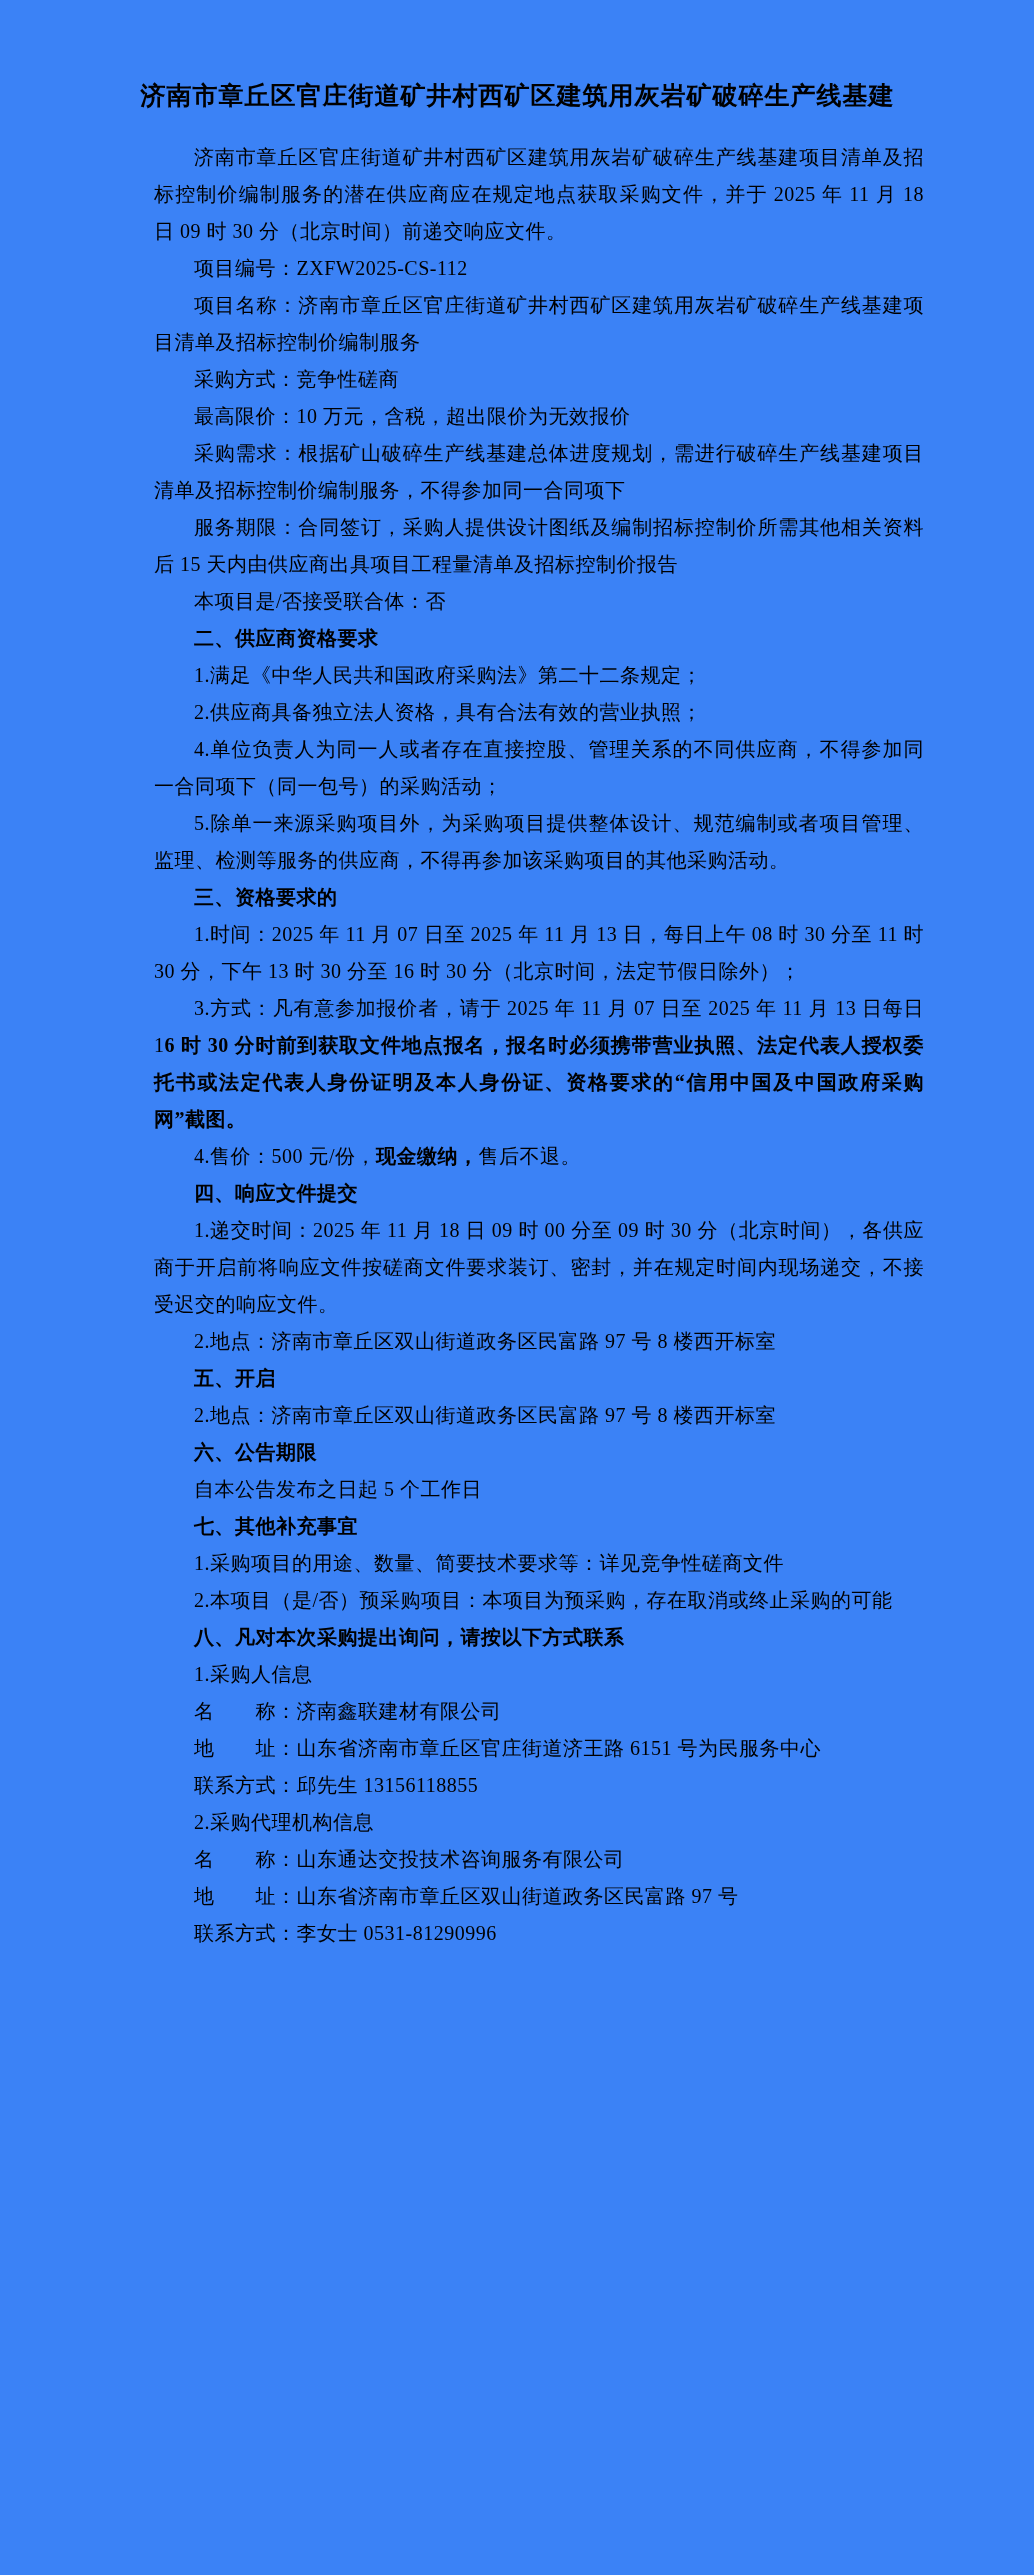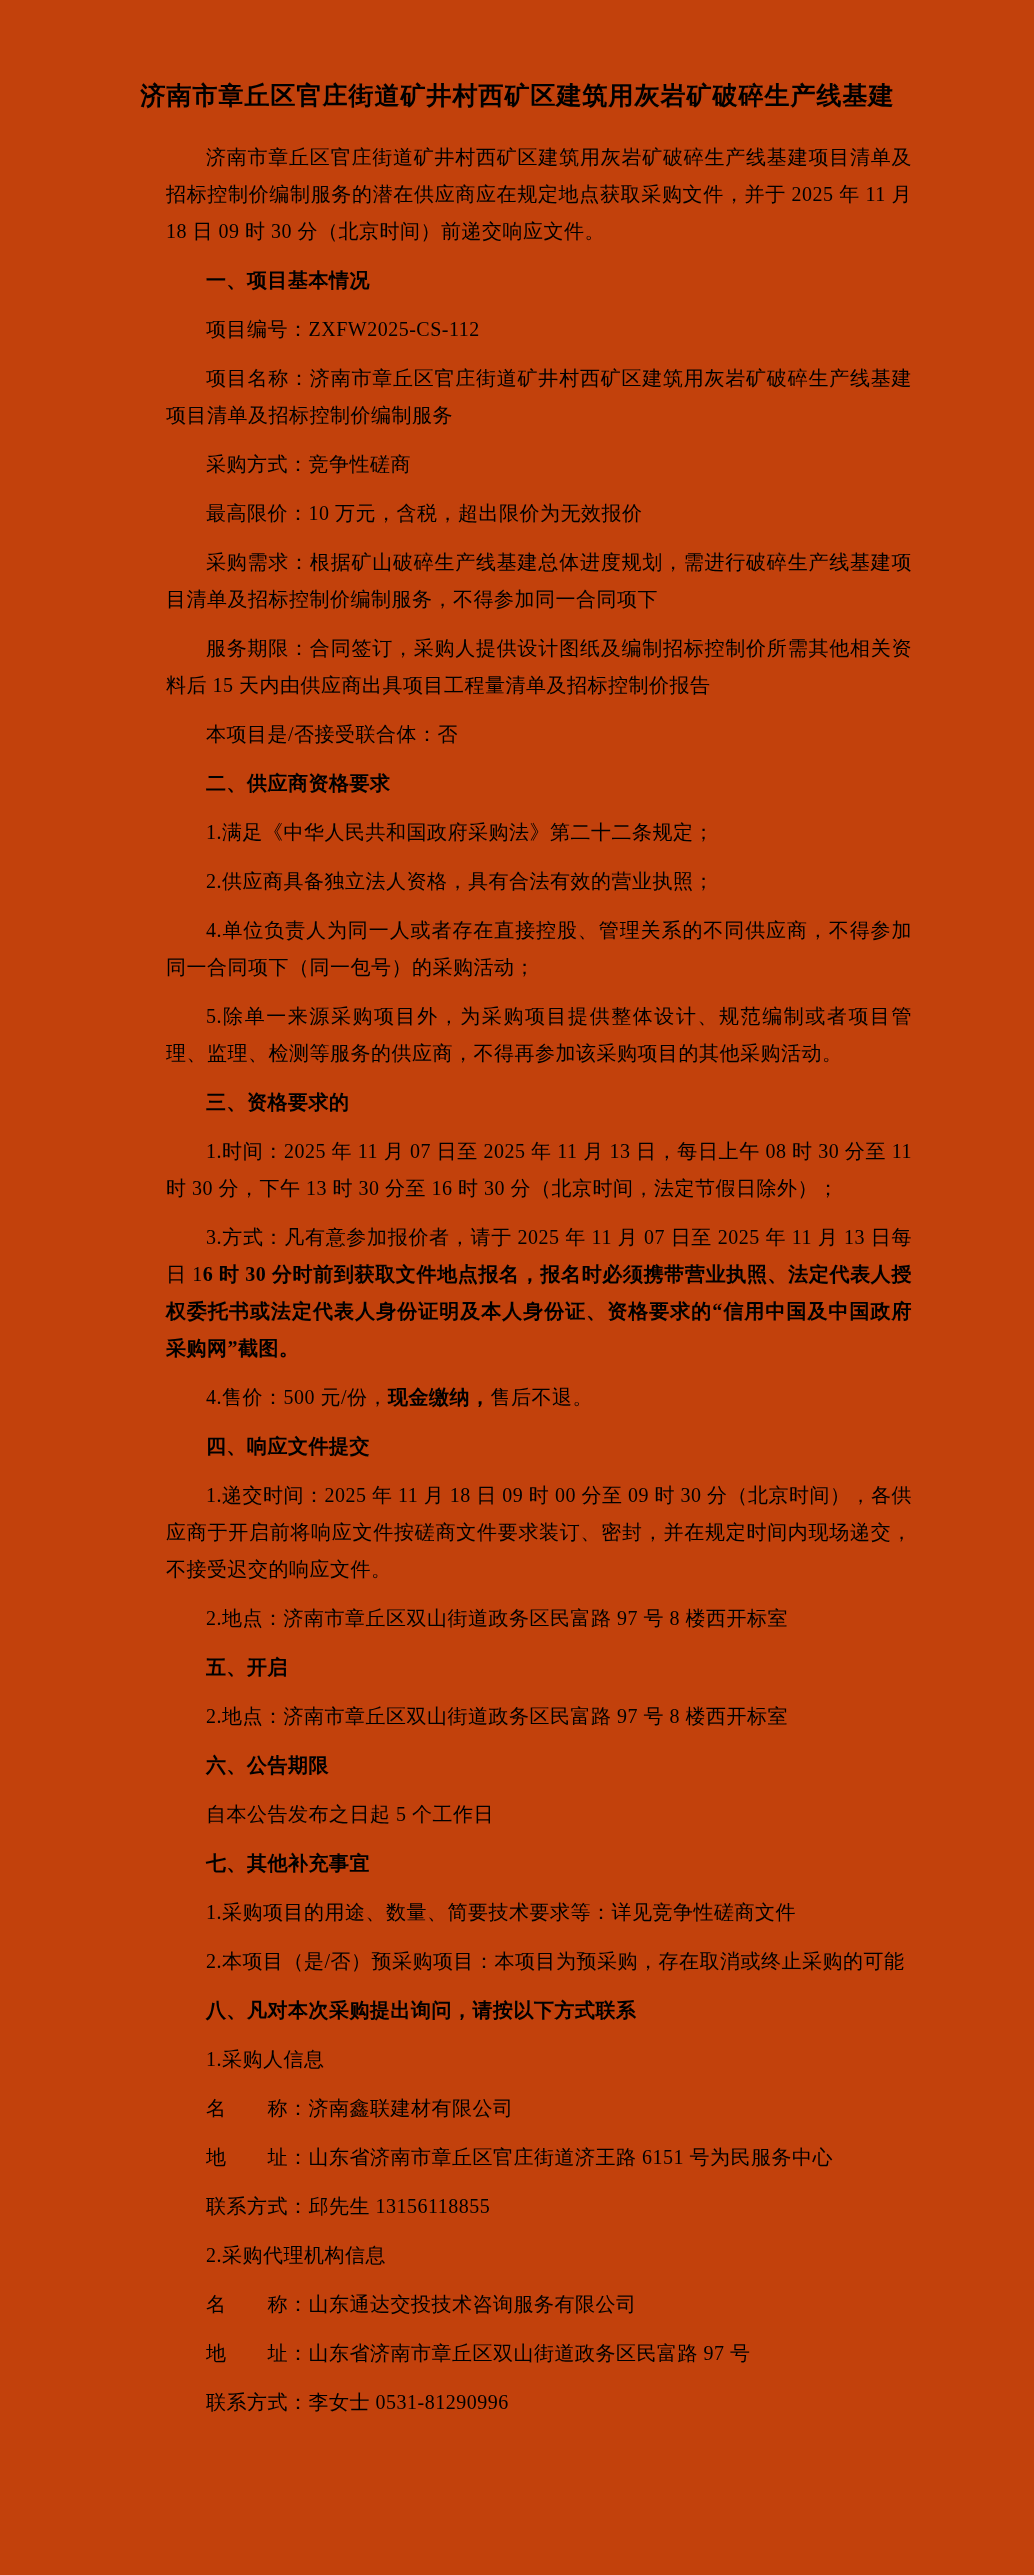--- a/index.html
+++ b/index.html
@@ -10,39 +10,39 @@
     width: 1035px;
     min-height: 2576px;
     background: #ffffff;
     color: #000000;
     font-family: "Liberation Serif", "DejaVu Serif", serif;
     overflow-x: hidden;
   }
   .doc-page {
     width: 1035px;
     min-height: 2576px;
-    background: #c2410c;
+    background: #3b82f6;
     box-sizing: border-box;
     padding-top: 70px;
   }
   .doc-title {
     text-align: center;
     font-size: 25px;
     font-weight: 700;
     line-height: 52px;
     letter-spacing: 1px;
     margin: 0 63px 16.7px 63px;
   }
   .doc-content {
     box-sizing: border-box;
     padding-left: 154px;
     padding-right: 111px;
   }
   .para {
-    margin: 12px;
+    margin: 0;
     font-size: 20px;
     line-height: 37px;
     letter-spacing: 0.5px;
     text-align: justify;
     text-indent: 2em;
     word-break: break-all;
   }
   .para.heading {
     font-weight: 700;
   }
@@ -52,21 +52,20 @@
 </style>
 </head>
 <body>
 
 <div class="doc-page">
   <div class="doc-title">
     <div>济南市章丘区官庄街道矿井村西矿区建筑用灰岩矿破碎生产线基建</div>
   </div>
   <div class="doc-content">
       <p class="para"><span class="">济南市章丘区官庄街道矿井村西矿区建筑用灰岩矿破碎生产线基建项目清单及招标控制价编制服务的潜在供应商应在规定地点获取采购文件，并于 2025 年 11 月 18 日 09 时 30 分（北京时间）前递交响应文件。</span></p>
-      <p class="para heading"><span class="b">一、项目基本情况</span></p>
       <p class="para"><span class="">项目编号：ZXFW2025-CS-112</span></p>
       <p class="para"><span class="">项目名称：济南市章丘区官庄街道矿井村西矿区建筑用灰岩矿破碎生产线基建项目清单及招标控制价编制服务</span></p>
       <p class="para"><span class="">采购方式：竞争性磋商</span></p>
       <p class="para"><span class="">最高限价：10 万元，含税，超出限价为无效报价</span></p>
       <p class="para"><span class="">采购需求：根据矿山破碎生产线基建总体进度规划，需进行破碎生产线基建项目清单及招标控制价编制服务，不得参加同一合同项下</span></p>
       <p class="para"><span class="">服务期限：合同签订，采购人提供设计图纸及编制招标控制价所需其他相关资料后 15 天内由供应商出具项目工程量清单及招标控制价报告</span></p>
       <p class="para"><span class="">本项目是/否接受联合体：否</span></p>
       <p class="para heading"><span class="b">二、供应商资格要求</span></p>
       <p class="para"><span class="">1.满足《中华人民共和国政府采购法》第二十二条规定；</span></p>
       <p class="para"><span class="">2.供应商具备独立法人资格，具有合法有效的营业执照；</span></p>

